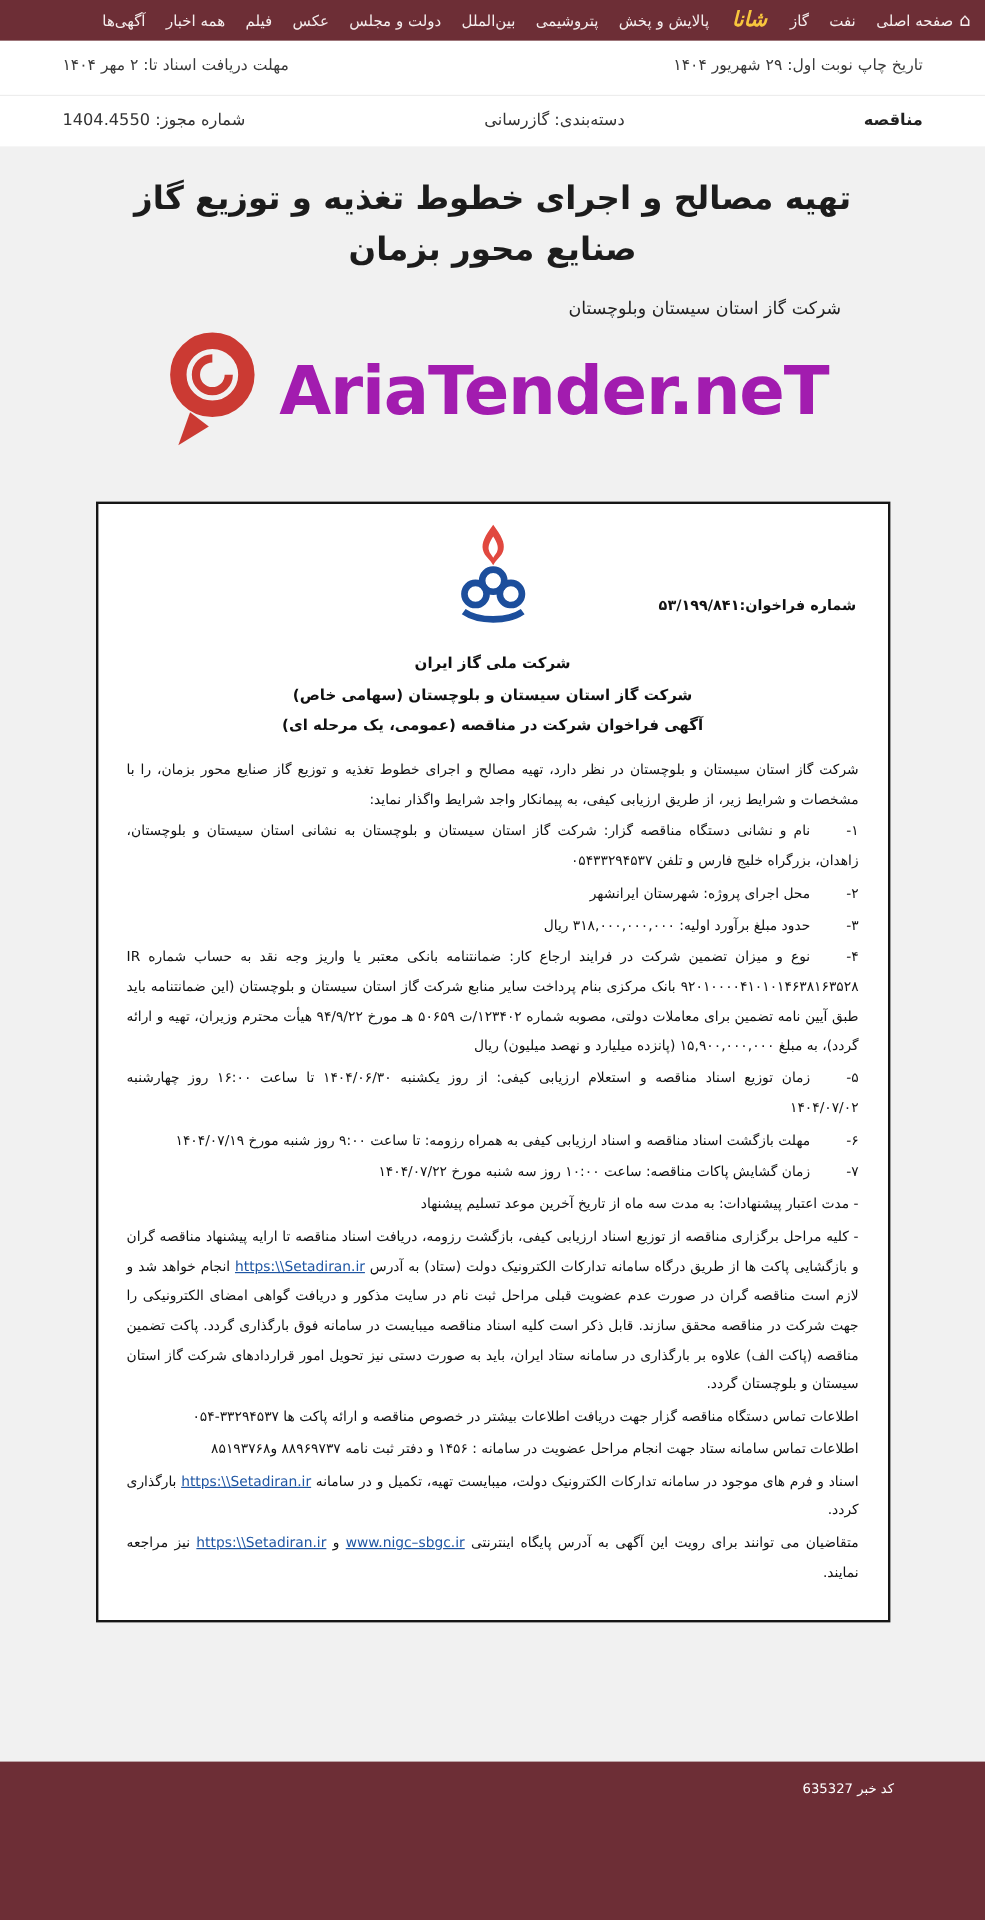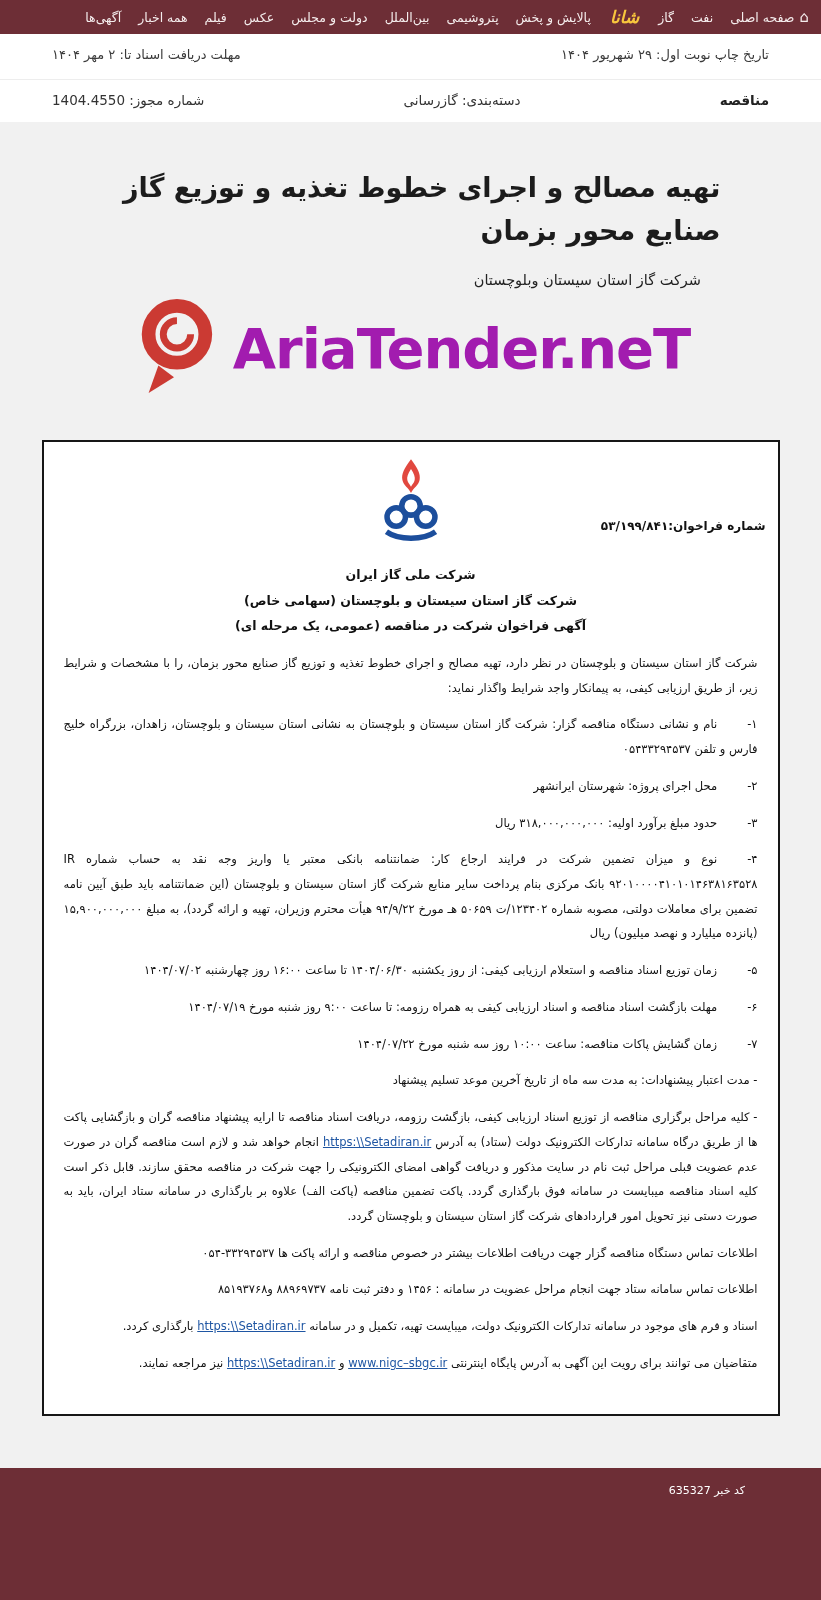--- a/index.html
+++ b/index.html
@@ -19,40 +19,40 @@
   .head-white{background:#fff}
   .info-bar{display:flex;justify-content:space-between;align-items:flex-start;
             padding:10px 52px 4px;font-size:13px;color:#3a3a3a}
   .info-cell{line-height:1.75}
   .info-center{max-width:205px}
   .meta-bar{display:flex;justify-content:space-between;align-items:center;
             padding:12px 52px 14px;font-size:13.5px;color:#333;border-top:1px solid #ededed;margin-top:8px}
   .meta-type{font-weight:bold;color:#222}
 
   
-  .page-title{font-size:27px;font-weight:bold;color:#1c1c1c;
-              line-height:1.6;max-width:620px;margin:44px auto 0}
+  .page-title{font-size:27px;font-weight:bold;color:#1c1c1c;text-align:center;
+              line-height:1.6;max-width:620px;margin:22px auto 0}
   .company-line{font-weight:normal;font-size:14.5px;color:#222;text-align:right;
                 padding-right:120px;margin-top:20px}
 
   
   .watermark{direction:ltr;display:flex;justify-content:center;align-items:center;
              gap:14px;margin-top:4px;height:112px;user-select:none}
   .wm-logo{width:88px;height:104px;flex:0 0 auto}
   .wm-text{font-size:56px;font-weight:bold;color:#a21caf;letter-spacing:-1px}
 
   
-  .document{width:738px;margin:36px auto 0;background:#fff;border:2px solid #161616;
-            padding:16px 8px 26px;min-height:925px;font-size:11.5px;line-height:2.15;
+  .document{width:662px;margin:36px auto 0;background:#fff;border:2px solid #161616;
+            padding:16px 22px 26px;min-height:925px;font-size:11.5px;line-height:2.15;
             text-align:justify;color:#111}
   .doc-header{position:relative;text-align:center;height:104px}
   .nigc-logo{display:inline-block}
   .doc-ref{position:absolute;right:4px;top:56px;font-weight:bold;font-size:12px}
   .org{text-align:center;font-weight:bold;font-size:12.5px;line-height:2.05}
-  .doc p{margin:12px}
+  .doc p{margin:2px}
   .doc-intro{margin-top:12px !important}
   .inum{margin-left:30px;font-weight:normal}
   .doclink{color:#1f56a3;text-decoration:underline;cursor:pointer}
   .doc-sign{font-weight:bold;font-size:12px;margin-top:30px !important}
 
   
   .footer{position:absolute;bottom:0;left:0;right:0;height:132px;background:#6d2e36;
           color:#fff;font-size:11px;padding:16px 76px 0;text-align:right}
 </style>
 </head>

